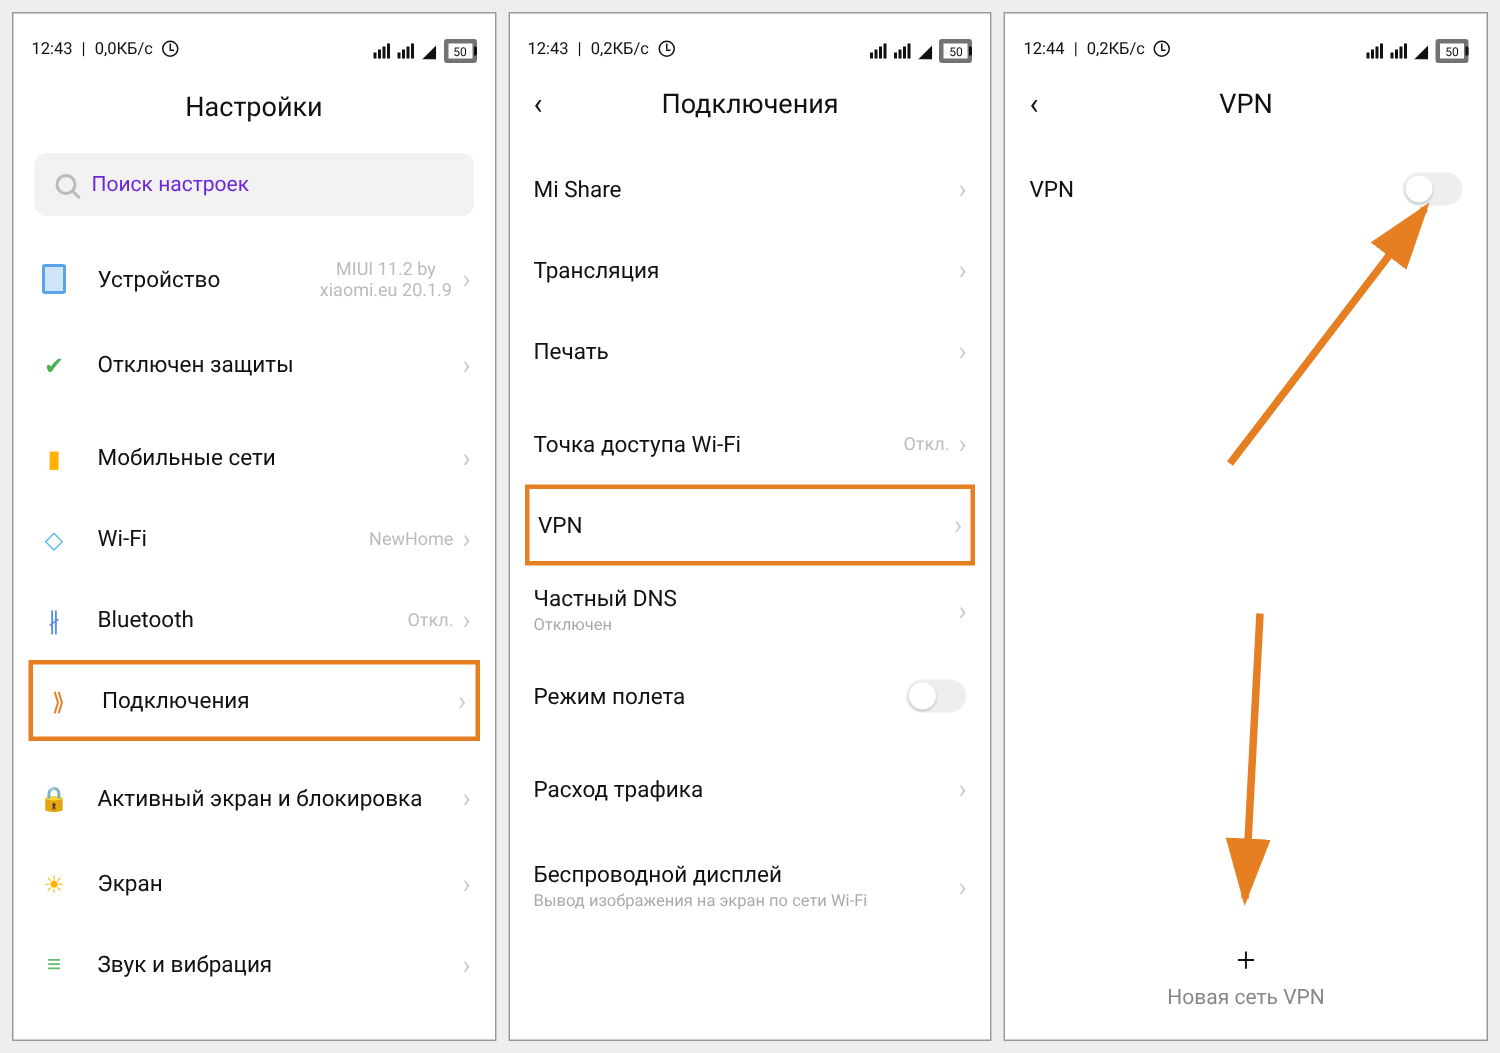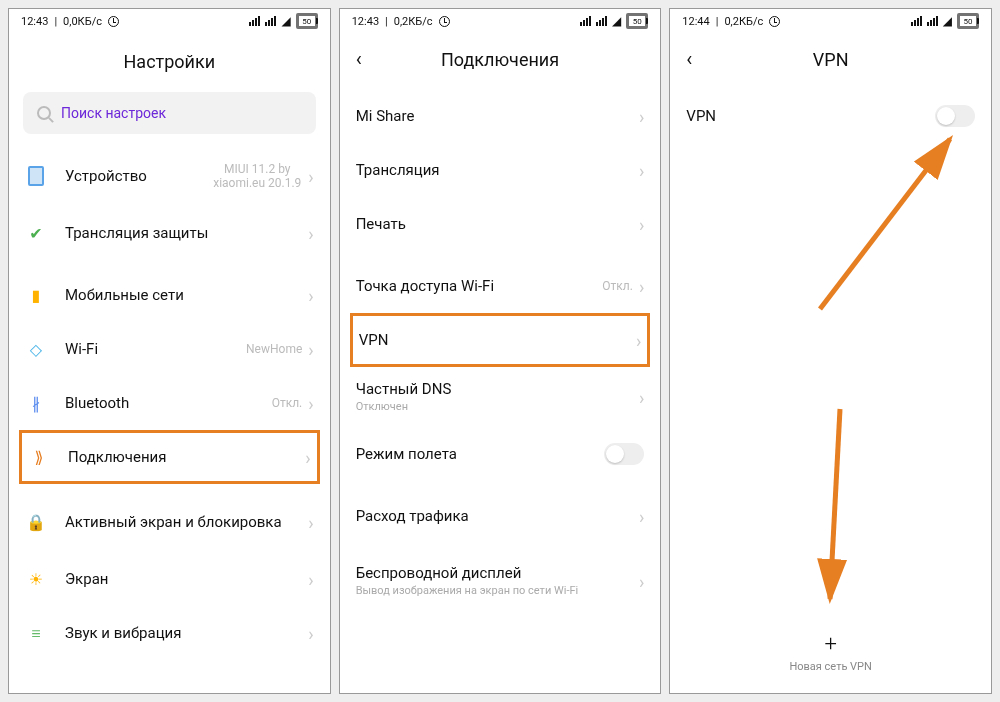--- a/index.html
+++ b/index.html
@@ -1,18 +1,18 @@
 <!DOCTYPE html>
 <html><head>
 <meta charset="utf-8">
 <style>
 *{box-sizing:border-box;margin:0;padding:0;font-family:-apple-system,BlinkMacSystemFont,"Segoe UI",Roboto,sans-serif}
 body{background:#eee;display:flex;gap:8px;padding:8px;justify-content:center}
 .phone{width:326px;height:686px;background:#fff;border:1px solid #999;position:relative;overflow:hidden}
-.statusbar{height:24px;display:flex;justify-content:space-between;align-items:center;padding:6px 12px;font-size:11px;color:#111}
+.statusbar{height:24px;display:flex;justify-content:space-between;align-items:flex-start;padding:17px 12px;font-size:11px;color:#111}
 .sbl{display:flex;gap:6px;align-items:center}
 .sbr{display:flex;gap:5px;align-items:center}
 .page-title{text-align:center;font-size:18px;font-weight:400;color:#111;padding:18px 0 20px}
 .titlebar{display:flex;align-items:center;padding:14px 16px 18px}
 .back{width:22px;font-size:20px;color:#111;cursor:pointer}
 .titlebar .ttl{flex:1;text-align:center;font-size:18px;color:#111;margin-right:22px}
 .search{margin:0 14px 12px;height:42px;background:#f2f2f2;border-radius:8px;display:flex;align-items:center;padding:0 14px;color:#6d28d9;font-size:14px;gap:10px}
 .search-icon{width:14px;height:14px;border:2px solid #bbb;border-radius:50%;position:relative}
 .search-icon::after{content:"";position:absolute;width:6px;height:2px;background:#bbb;bottom:-3px;right:-5px;transform:rotate(45deg)}
 .row{display:flex;align-items:center;padding:0 16px;min-height:54px;position:relative}
@@ -23,21 +23,21 @@
 .row .chev{color:#ccc;font-size:18px}
 .row2{min-height:60px}
 .divider{height:8px}
 .highlight{border:3px solid #e67e22;margin:0 10px;padding:0 6px}
 .toggle{width:40px;height:22px;background:#eee;border-radius:11px;position:relative}
 .toggle::after{content:"";position:absolute;width:18px;height:18px;background:#fff;border-radius:50%;top:2px;left:2px;box-shadow:0 1px 2px rgba(0,0,0,.2)}
 .arrow{position:absolute;pointer-events:none}
 .arrow svg{overflow:visible}
 .addvpn{position:absolute;bottom:20px;left:0;right:0;text-align:center}
 .addvpn .plus{font-size:22px;color:#111;font-weight:300}
-.addvpn .lbl{font-size:11px;color:#888;margin-top:4px}
+.addvpn .lbl{font-size:14px;color:#888;margin-top:4px}
 .battery{width:22px;height:16px;border:3px solid #737373;border-radius:2px;position:relative;display:flex;align-items:center}
 .battery::after{content:"";position:absolute;right:-3px;width:2px;height:6px;background:#111;border-radius:0 1px 1px 0}
 .battery span{font-size:8px;margin:0 auto}
 .sig{display:flex;align-items:flex-end;gap:1px}
 .sig i{width:2px;background:#111}
 .sig i:nth-child(1){height:4px}.sig i:nth-child(2){height:6px}.sig i:nth-child(3){height:8px}.sig i:nth-child(4){height:10px}
 .wifi-icon{font-size:12px}
 .clock-icon{width:11px;height:11px;border:1px solid #111;border-radius:50%;position:relative}
 .clock-icon::before{content:"";position:absolute;width:1px;height:4px;background:#111;top:1px;left:4px}
 .clock-icon::after{content:"";position:absolute;width:3px;height:1px;background:#111;top:5px;left:4px}
@@ -90,21 +90,21 @@
   <div class="row row2">
     <span class="ico">
         <span class="ic-device"></span>
       </span>
     <span class="txt">Устройство</span>
     <span class="val" style="max-width:90px">MIUI 11.2 by xiaomi.eu 20.1.9</span>
     <span class="chev">›</span>
   </div>
   <div class="row">
     <span class="ico ic-shield">✔</span>
-    <span class="txt">Трансляция защиты</span>
+    <span class="txt">Отключен защиты</span>
     <span class="chev">›</span>
   </div>
   <div class="divider"></div>
   <div class="row">
     <span class="ico ic-sim">▮</span>
     <span class="txt">Мобильные сети</span>
     <span class="chev">›</span>
   </div>
   <div class="row">
     <span class="ico ic-wifi">◇</span>

